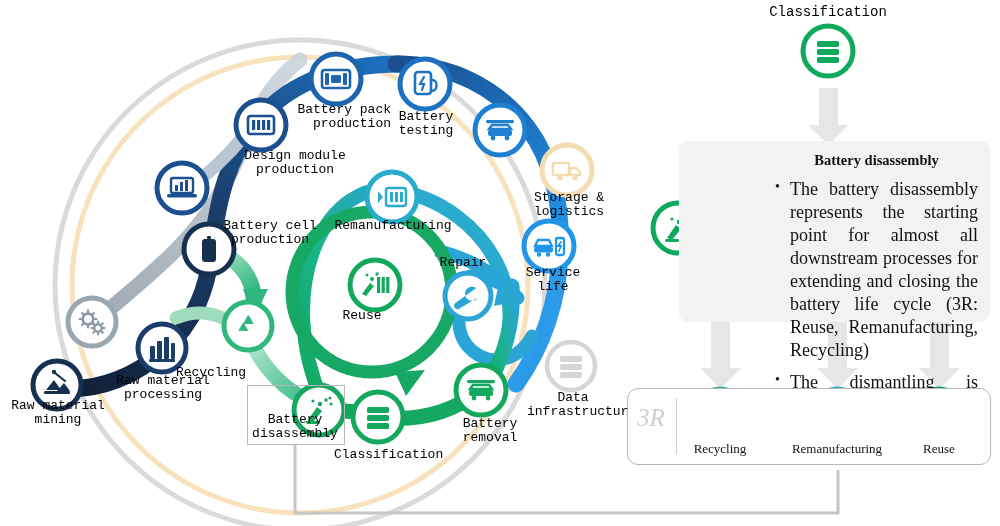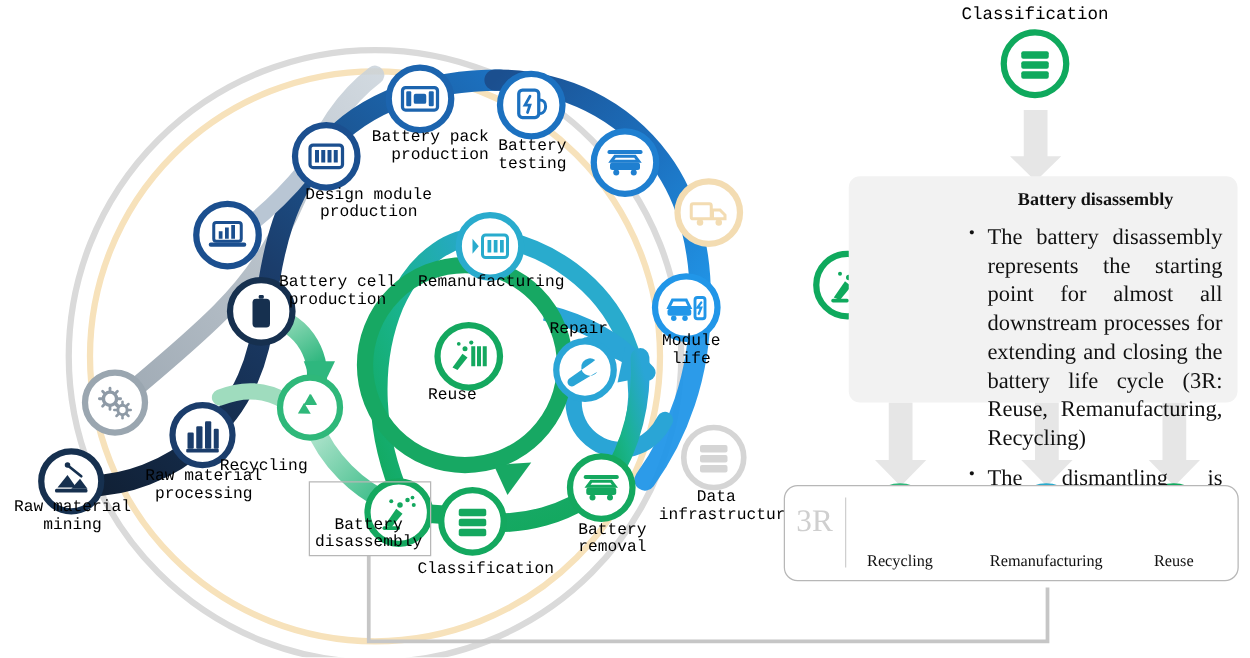--- a/index.html
+++ b/index.html
@@ -9,21 +9,21 @@
   .lbl{position:absolute;font-family:Liberation Mono, monospace;color:#000000;text-align:center;line-height:1.06;white-space:pre-line;}
   .lbl.s13{font-size:13px;}
   .lbl.s14{font-size:14px;}
   .panel-title{font-family:"Liberation Serif",serif;font-weight:bold;font-size:14.5px;color:#111;text-align:center;}
   .bullet-row{display:flex;gap:10px;margin-top:9px;}
   .bullet-dot{font-size:14px;line-height:1.28;color:#111;flex:0 0 auto;}
   .bullet-txt{font-size:18px;line-height:1.28;color:#111;text-align:justify;text-justify:inter-word;}
   #panel{position:absolute;left:679px;top:141px;width:311px;height:181px;background:#f2f2f2;border-radius:9px;}
   #panel-inner{position:absolute;left:96px;top:11px;width:203px;}
   #r3box{position:absolute;left:627px;top:388px;width:362px;height:75px;border:1.4px solid #b7b7b7;border-radius:11px;background:#fff;}
-  #r3label{position:absolute;left:637px;top:404px;font-size:25px;color:#cfcfcf;font-family:"Liberation Serif",serif;}
+  #r3label{position:absolute;left:637px;top:404px;font-size:25px;color:#cfcfcf;font-family:"Liberation Serif",serif;font-style:italic;}
   #r3div{position:absolute;left:676px;top:398px;width:1.4px;height:56px;background:#cfcfcf;}
   .r3cell{position:absolute;top:395px;width:96px;text-align:center;}
   .r3cap{font-size:13px;color:#111;margin-top:1px;}
   #hl-box{position:absolute;left:247px;top:385px;width:96px;height:58px;border:1.6px solid #b7b7b7;background:transparent;}
 </style>
 </head>
 <body>
 
 <div id="stage">
 
@@ -401,22 +401,24 @@
   <div class="lbl s13" style="left:105px;top:374px;width:116px;">Raw material
 processing</div>
   <div class="lbl s13" style="left:219px;top:219px;width:102px;">Battery cell
 production</div>
   <div class="lbl s13" style="left:236px;top:149px;width:118px;">Design module
 production</div>
   <div class="lbl s13" style="left:287px;top:103px;width:104px;text-align:right;">Battery pack
 production</div>
   <div class="lbl s13" style="left:392px;top:110px;width:68px;">Battery
 testing</div>
-  <div class="lbl s13" style="left:520px;top:266px;width:66px;">Module
+  <div class="lbl s13" style="left:520px;top:266px;width:66px;">Service
 life</div>
+  <div class="lbl s13" style="left:530px;top:191px;width:78px;">Storage &amp;
+logistics</div>
   <div class="lbl s13" style="left:527px;top:391px;width:92px;">Data
 infrastructure</div>
 
   <div class="lbl s13" style="left:170px;top:366px;width:82px;">Recycling</div>
   <div class="lbl s13" style="left:325px;top:219px;width:136px;">Remanufacturing</div>
   <div class="lbl s13" style="left:437px;top:256px;width:52px;">Repair</div>
   <div class="lbl s13" style="left:336px;top:309px;width:52px;">Reuse</div>
   <div class="lbl s13" style="left:450px;top:417px;width:80px;">Battery
 removal</div>
   <div class="lbl s13" style="left:334px;top:448px;width:90px;">Classification</div>

